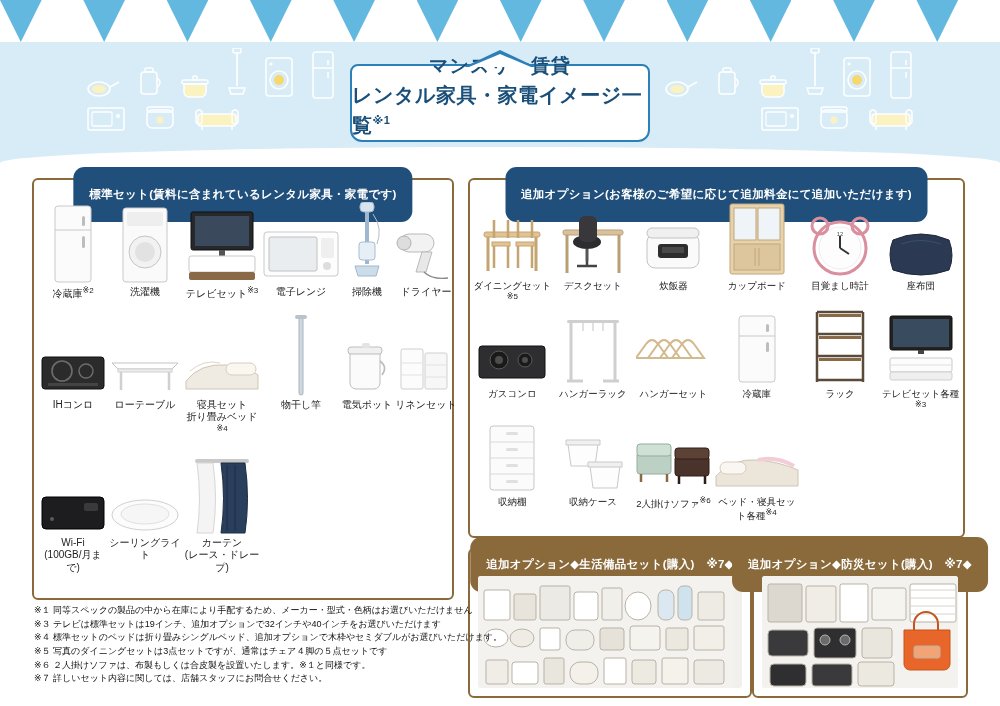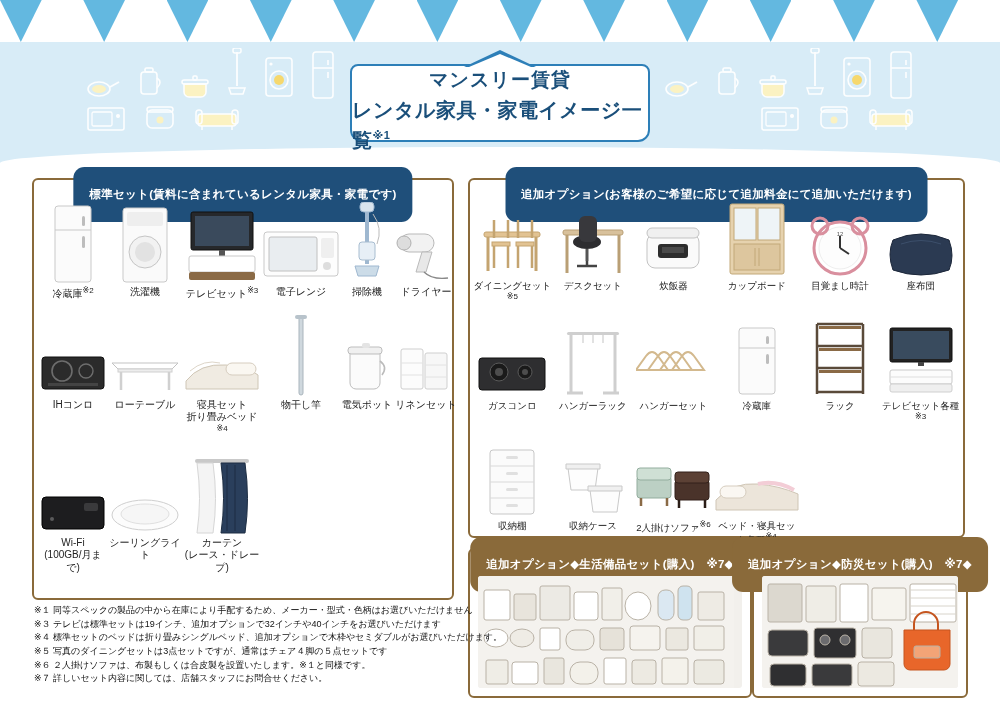--- a/index.html
+++ b/index.html
@@ -56,21 +56,21 @@
     position: absolute;
     left: 50%; top: 64px;
     transform: translateX(-50%);
     width: 300px; height: 78px;
     background: #ffffff;
     border: 2px solid #2d7fb8;
     border-radius: 8px 8px 12px 12px;
     display: flex;
     flex-direction: column;
     align-items: center;
-    justify-content: space-between;
+    justify-content: flex-end;
     z-index: 5;
   }
   .title-badge::before {
     content: "";
     position: absolute;
     top: -16px; left: 50%;
     transform: translateX(-50%);
     width: 0; height: 0;
     border-left: 36px solid transparent;
     border-right: 36px solid transparent;
@@ -135,21 +135,21 @@
   #panel-disaster { left: 752px; top: 548px; width: 216px; height: 150px; }
 
   .grid {
     position: absolute;
     left: 0; top: 14px;
     width: 100%;
     display: grid;
     justify-items: center;
   }
   #grid-standard { grid-template-columns: repeat(6, 1fr); row-gap: 12px; padding: 6px 4px; }
-  #grid-option   { grid-template-columns: repeat(6, 1fr); row-gap: 14px; padding: 6px 2px; }
+  #grid-option   { grid-template-columns: repeat(6, 1fr); row-gap: 2px; padding: 6px 2px; }
 
   .item {
     display: flex;
     flex-direction: column;
     align-items: center;
     width: 100%;
   }
   .item-img {
     display: flex;
     align-items: flex-end;

